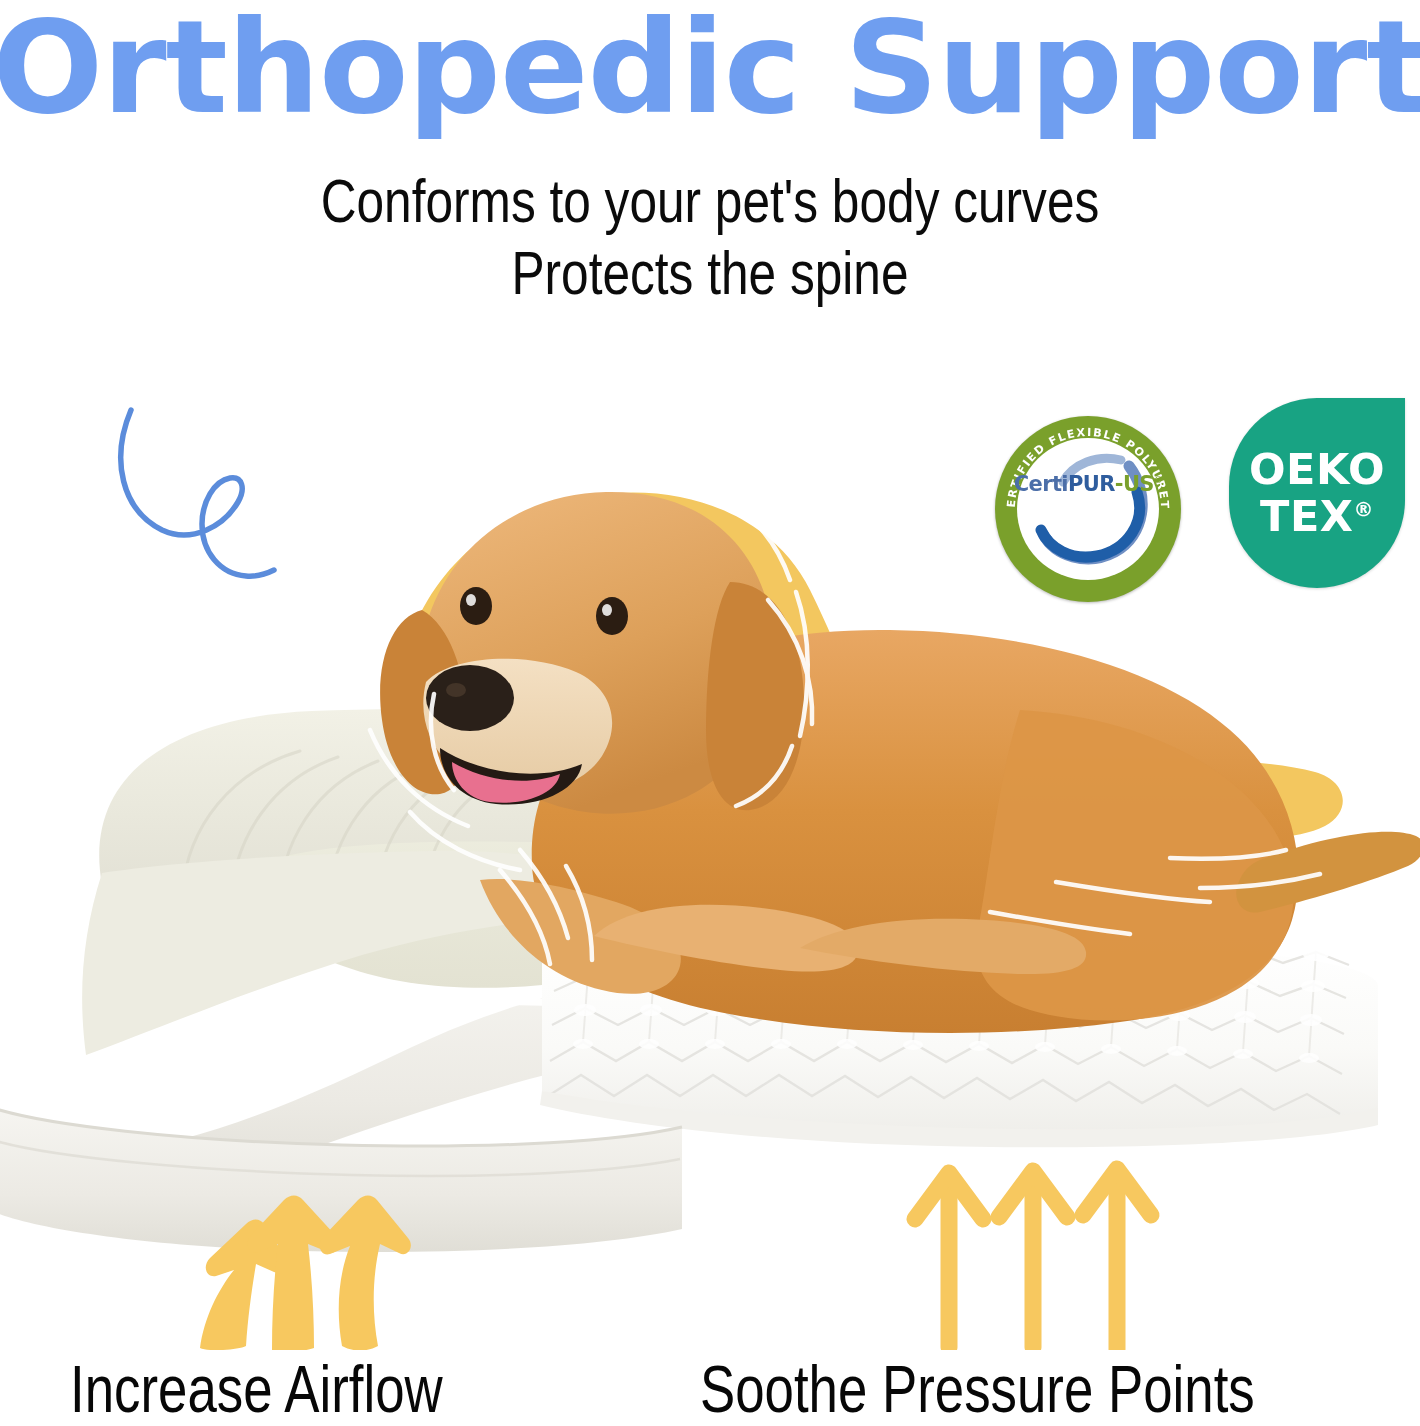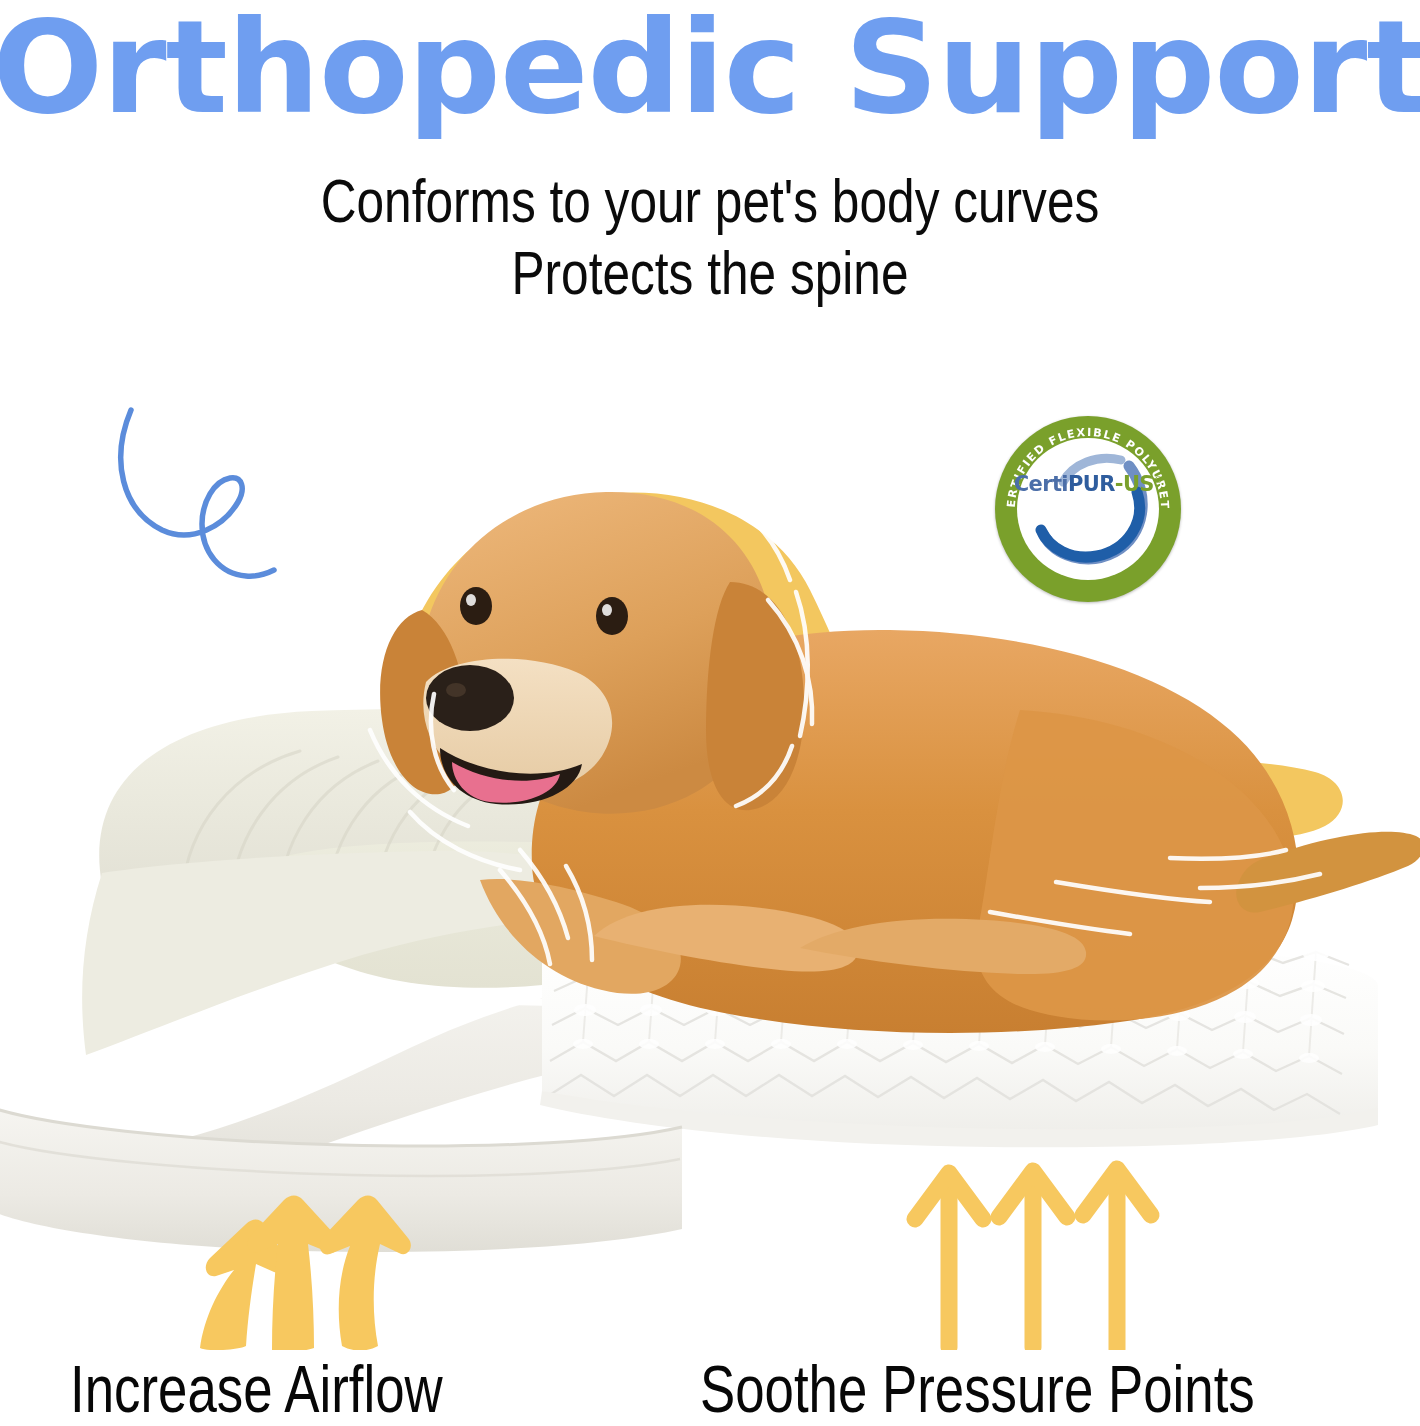--- a/index.html
+++ b/index.html
@@ -142,20 +142,24 @@
           <path d="M120 54 C 130 84, 110 112, 80 118 C 54 123, 32 110, 24 92" fill="none" stroke="#1f5ea8" stroke-width="11" stroke-linecap="round"></path>
           <path d="M104 22 C 80 16, 56 26, 46 44" fill="none" stroke="#9fb6d8" stroke-width="9" stroke-linecap="round"></path>
         </svg>
       </div>
 
       <div class="cp-word">
         <span class="c1">Certi</span><span class="c2">PUR</span><span class="c3">-US</span><span class="reg">®</span>
       </div>
     </div>
 
+    <div class="oeko">
+      <span>OEKO</span>
+      <span class="l2"><span>TEX</span><span class="rsup">®</span></span>
+    </div>
   </div>
 
   <div class="scene">
 
     <svg class="halo" viewBox="0 0 1020 430">
       <path d="M55 330 C 40 200, 105 92, 220 62 C 330 34, 430 70, 470 150
                C 505 220, 520 280, 560 300 C 620 330, 700 326, 780 322
                C 860 318, 930 320, 975 332 C 1008 341, 1012 372, 985 386
                C 950 404, 880 400, 820 394 C 700 382, 600 378, 520 386
                C 430 395, 330 398, 240 392 C 140 385, 66 380, 55 330 Z" fill="#f3c75f"></path>

